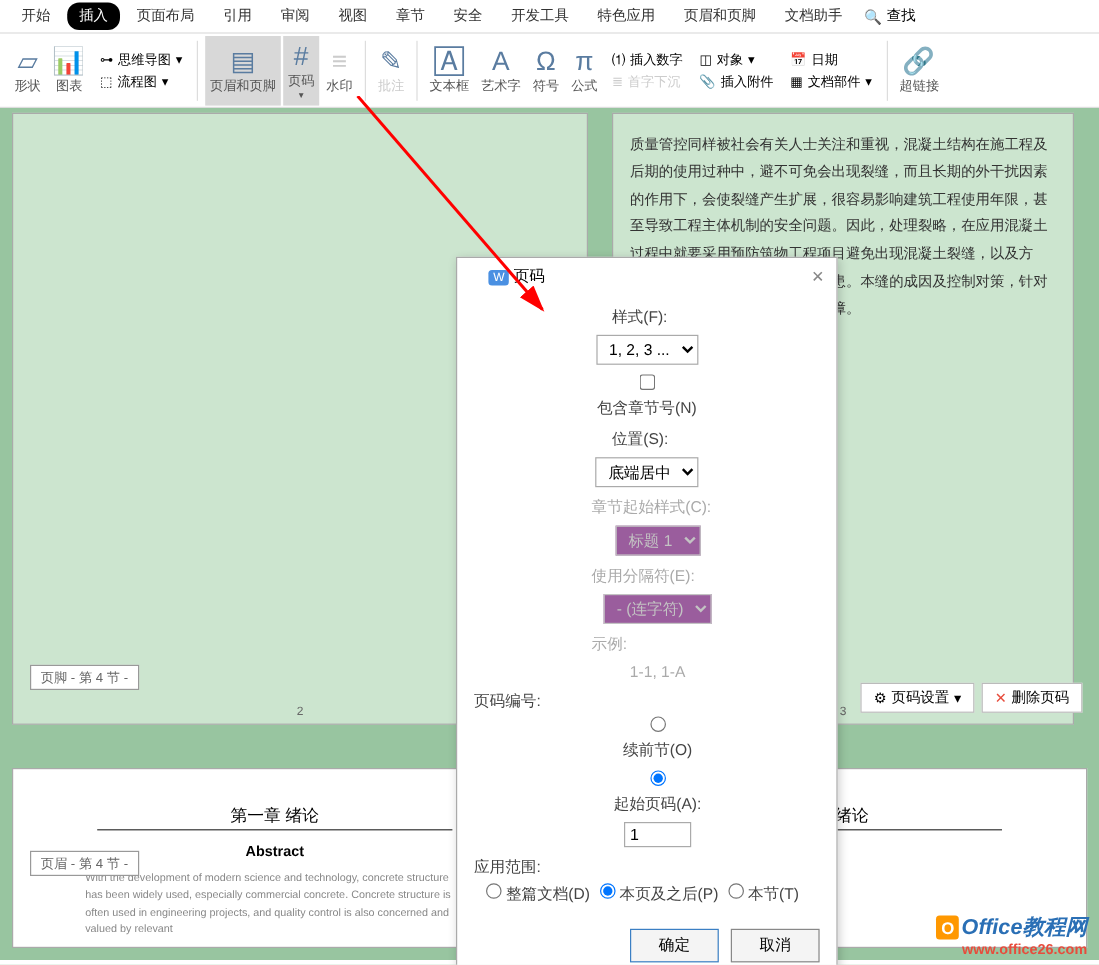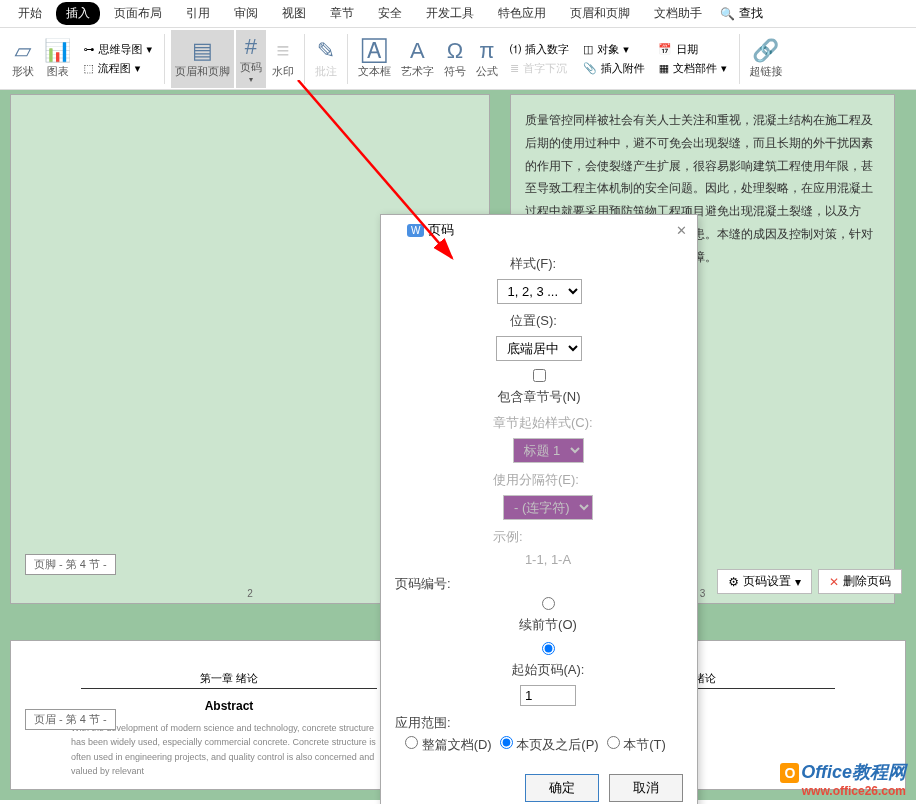--- a/index.html
+++ b/index.html
@@ -24,21 +24,21 @@
     .page2 { width: 385px; height: 510px; }
     .page-text { padding: 14px; color: #333; font-size: 12px; line-height: 1.9; }
     .footer-label { position: absolute; background: #fff; border: 1px solid #999; padding: 2px 8px; font-size: 11px; color:#666; }
     .page-num { position: absolute; bottom: 4px; left: 50%; transform: translateX(-50%); font-size: 10px; color: #666; }
     
     .bottom-bar { position: absolute; bottom: 210px; right: 14px; display: flex; gap: 6px; }
     .pill-btn { background: #fff; border: 1px solid #bbb; padding: 3px 10px; font-size: 12px; display: flex; align-items: center; gap: 4px; cursor: pointer; }
     
     .pages-bottom { display: flex; gap: 20px; padding: 10px; background: #98c5a0; }
     .page-b { background: #fff; border: 1px solid #aaa; height: 150px; flex: 1; position: relative; padding: 20px 30px; }
-    .header-line { border-bottom: 1px solid #333; font-size: 11px; text-align: center; padding-bottom: 2px; margin: 10px 40px 0; }
+    .header-line { border-bottom: 1px solid #333; font-size: 14px; text-align: center; padding-bottom: 2px; margin: 10px 40px 0; }
     .abstract-title { text-align: center; font-weight: bold; margin-top: 10px; }
     .abstract-body { font-size: 9px; color: #888; margin-top: 8px; line-height: 1.6; padding: 0 30px; }
     
     .dialog { position: absolute; left: 380px; top: 214px; width: 318px; background: #fff; border: 1px solid #aaa; box-shadow: 2px 2px 8px rgba(0,0,0,0.2); z-index: 100; }
     .dlg-title { display: flex; align-items: center; justify-content: space-between; padding: 6px 10px; font-size: 13px; margin-left: 16px; }
     .dlg-body { padding: 10px 14px; font-size: 13px; color: #444; }
     .dlg-row { display: flex; align-items: center; margin-bottom: 8px; gap: 6px; flex-direction: column; }
     .dlg-row label { width: 58px; }
     .dlg-row select, .dlg-row input[type=text] { flex: 1; border: 1px solid #aaa; padding: 3px 6px; font-size: 13px; background: #fff; }
     .dlg-row.disabled { color: #aaa; }
@@ -216,26 +216,26 @@
   <div class="dlg-title">
     <span><span style="background:#4a90e2;color:#fff;padding:1px 4px;border-radius:3px;font-size:10px">W</span> <span>页码</span></span>
     <span style="cursor:pointer;color:#888">✕</span>
   </div>
   <div class="dlg-body">
     <div class="dlg-row">
       <label>样式(F):</label>
       <select><option>1, 2, 3 ...</option></select>
     </div>
     <div class="dlg-row">
+      <input type="checkbox" style="">
+      <span>包含章节号(N)</span>
+    </div>
+    <div class="dlg-row">
       <label>位置(S):</label>
       <select><option>底端居中</option></select>
-    </div>
-    <div class="dlg-row">
-      <input type="checkbox" style="">
-      <span>包含章节号(N)</span>
     </div>
     <div class="dlg-row disabled indent">
       <label style="width:110px">章节起始样式(C):</label>
       <select disabled=""><option>标题 1</option></select>
     </div>
     <div class="dlg-row disabled indent">
       <label style="width:110px">使用分隔符(E):</label>
       <select disabled=""><option>-  (连字符)</option></select>
     </div>
     <div class="dlg-row disabled indent">

